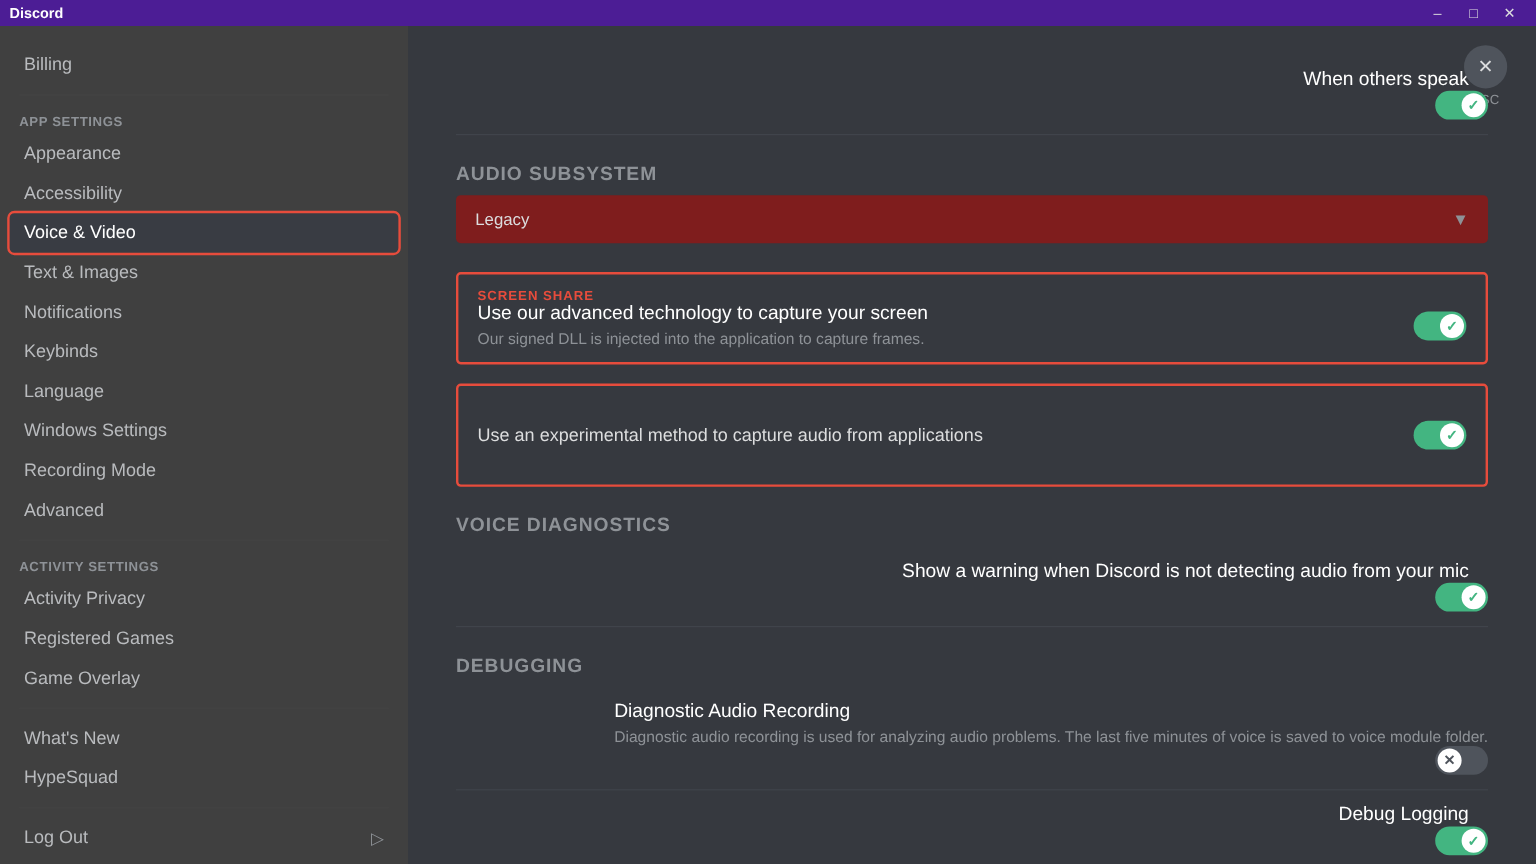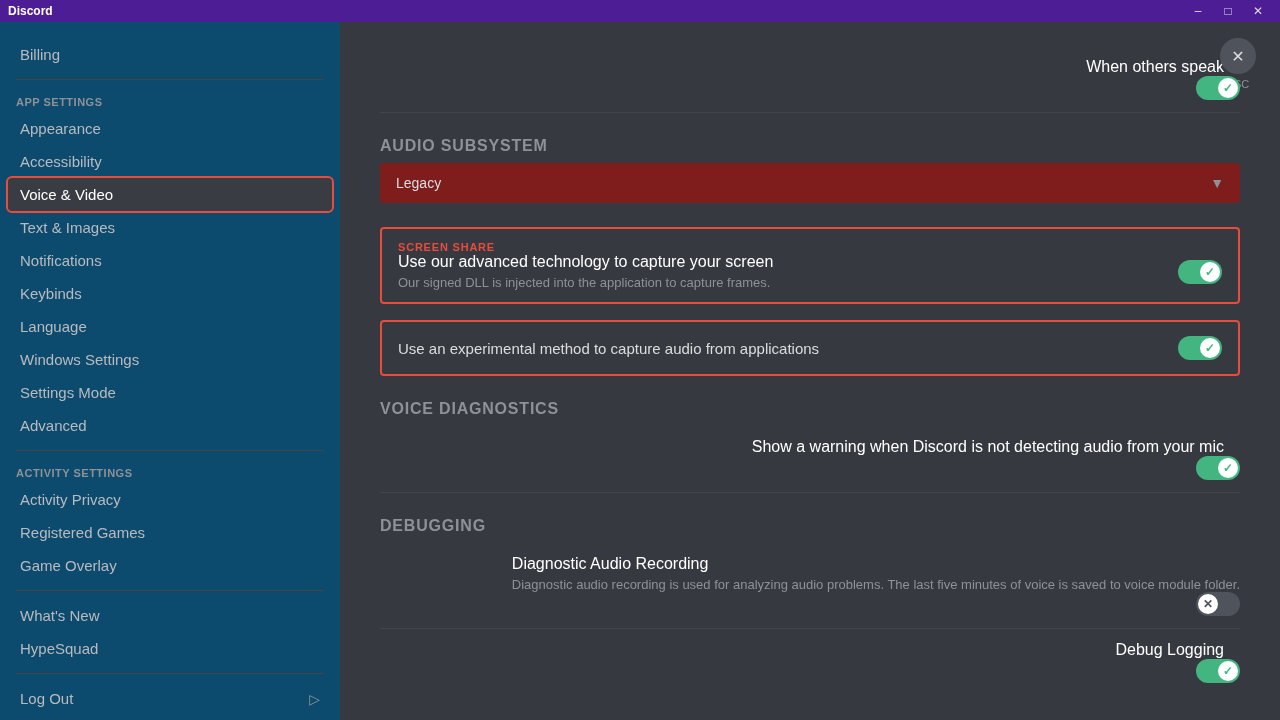--- a/index.html
+++ b/index.html
@@ -49,21 +49,21 @@
     
     .app-body {
       display: flex;
       flex: 1;
       overflow: hidden;
     }
 
     
     .sidebar {
       width: 340px;
-      background: #0c4a6e;
+      background: #404040;
       padding: 16px 8px;
       overflow-y: auto;
       flex-shrink: 0;
     }
     .sidebar-section-label {
       font-size: 11px;
       font-weight: 700;
       color: #8e9297;
       text-transform: uppercase;
       letter-spacing: 0.5px;
@@ -247,21 +247,21 @@
     .screen-share-row {
       display: flex;
       align-items: center;
       justify-content: space-between;
     }
 
     
     .experimental-box {
       border: 2px solid #e74c3c;
       border-radius: 4px;
-      padding: 14px 16px;
+      padding: 29px 16px;
       margin-bottom: 24px;
       display: flex;
       align-items: center;
       justify-content: space-between;
     }
     .experimental-label {
       font-size: 15px;
       color: #dcddde;
       flex: 1;
       margin-right: 16px;
@@ -309,21 +309,21 @@
     <div class="sidebar-item">
       <span>Keybinds</span>
     </div>
     <div class="sidebar-item">
       <span>Language</span>
     </div>
     <div class="sidebar-item">
       <span>Windows Settings</span>
     </div>
     <div class="sidebar-item">
-      <span>Settings Mode</span>
+      <span>Recording Mode</span>
     </div>
     <div class="sidebar-item">
       <span>Advanced</span>
     </div>
 
     <div class="sidebar-divider"></div>
 
     <div class="sidebar-section-label">ACTIVITY SETTINGS</div>
 
     <div class="sidebar-item">

